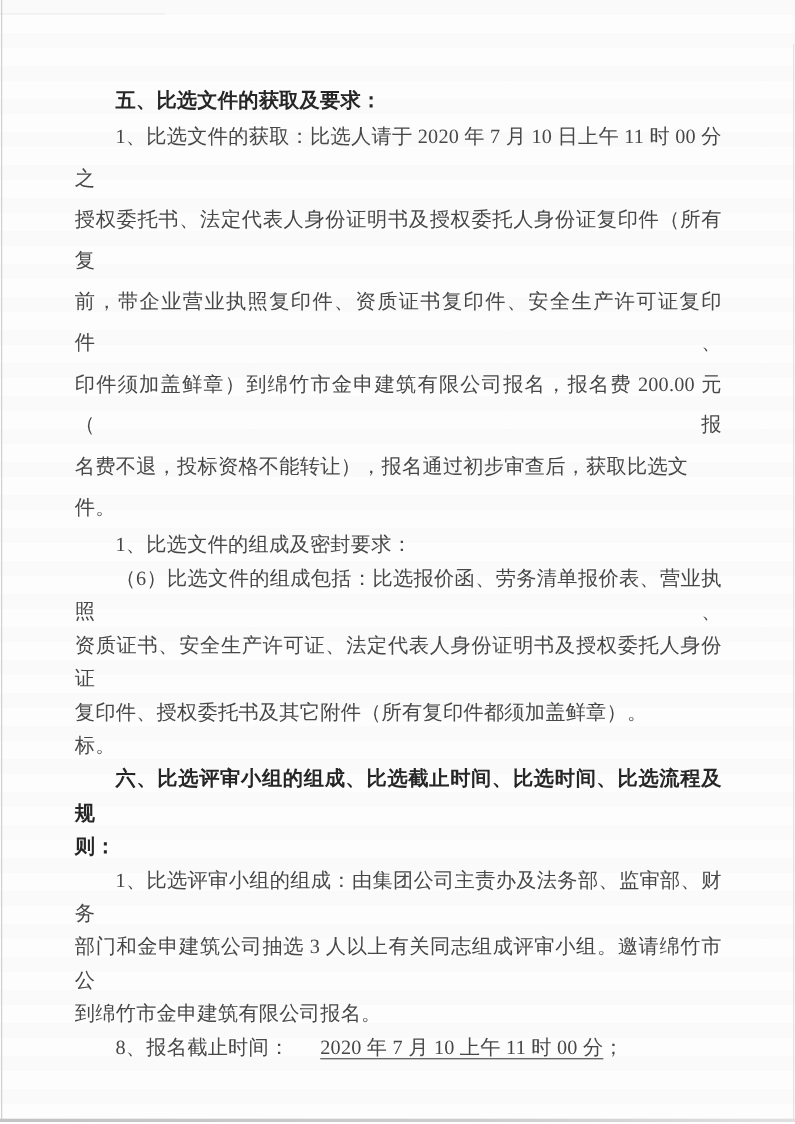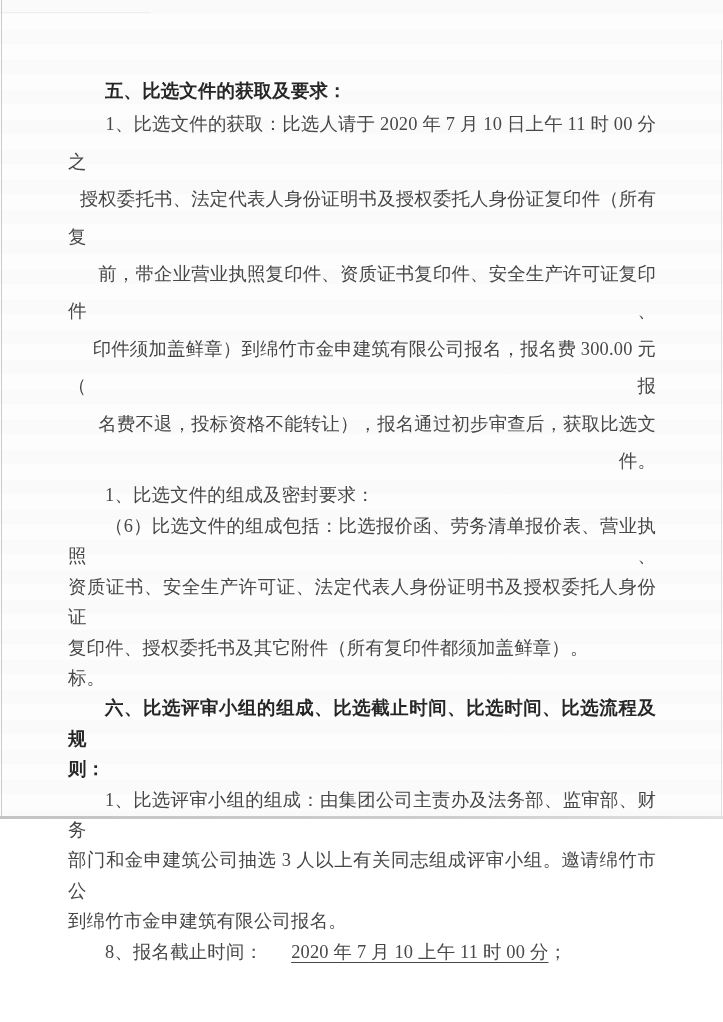--- a/index.html
+++ b/index.html
@@ -8,21 +8,21 @@
     width: 723px;
     height: 1022px;
     overflow: hidden;
     background: #ffffff;
     font-family: "Liberation Serif", "DejaVu Serif", serif;
   }
   .scan-page {
     position: absolute;
     inset: 0;
     width: 723px;
-    height: 819px;
+    height: 1020px;
     background:
       repeating-linear-gradient(180deg,
         rgba(0,0,0,0.012) 0px, rgba(0,0,0,0.012) 14px,
         rgba(255,255,255,0) 14px, rgba(255,255,255,0) 30px),
       #fdfdfd;
   }
   .edge-left {
     position: absolute; left: 1px; top: 0; bottom: 0;
     width: 1px; background: #cccccc;
   }
@@ -47,21 +47,21 @@
     font-size: 18.4px;
     line-height: 30.4px;
     color: var(--ink, #474747);
     letter-spacing: 0.2px;
   }
   .block { margin: 0; }
   .block.heading .line {
     font-weight: bold;
     color: var(--ink-heading, #262626);
   }
-  .block.loose .line { line-height: 37.4px; text-align: right; }
+  .block.loose .line { line-height: 37.4px; }
   .line { white-space: normal; }
   .line.indent { text-indent: 37px; }
   .line.fill {
     text-align: justify;
     text-align-last: justify;
     text-justify: inter-character;
   }
   .u {
     text-decoration: underline;
     text-underline-offset: 4px;
@@ -78,21 +78,21 @@
   <div class="edge-right"></div>
   <div class="edge-bottom"></div>
   <div class="content">
       <div class="block heading">
         <div class="line indent"><span>五、比选文件的获取及要求：</span></div>
       </div>
       <div class="block body loose">
         <div class="line indent fill"><span>1、比选文件的获取：比选人请于 2020 年 7 月 10 日上午 11 时 00 分之</span></div>
         <div class="line fill"><span>授权委托书、法定代表人身份证明书及授权委托人身份证复印件（所有复</span></div>
         <div class="line fill"><span>前，带企业营业执照复印件、资质证书复印件、安全生产许可证复印件、</span></div>
-        <div class="line fill"><span>印件须加盖鲜章）到绵竹市金申建筑有限公司报名，报名费 300.00 元（报</span></div>
+        <div class="line fill"><span>印件须加盖鲜章）到绵竹市金申建筑有限公司报名，报名费 200.00 元（报</span></div>
         <div class="line"><span>名费不退，投标资格不能转让），报名通过初步审查后，获取比选文件。</span></div>
       </div>
       <div class="block body">
         <div class="line indent"><span>1、比选文件的组成及密封要求：</span></div>
       </div>
       <div class="block body">
         <div class="line indent fill"><span>（6）比选文件的组成包括：比选报价函、劳务清单报价表、营业执照、</span></div>
         <div class="line fill"><span>资质证书、安全生产许可证、法定代表人身份证明书及授权委托人身份证</span></div>
         <div class="line"><span>复印件、授权委托书及其它附件（所有复印件都须加盖鲜章）。</span></div>
       </div>

